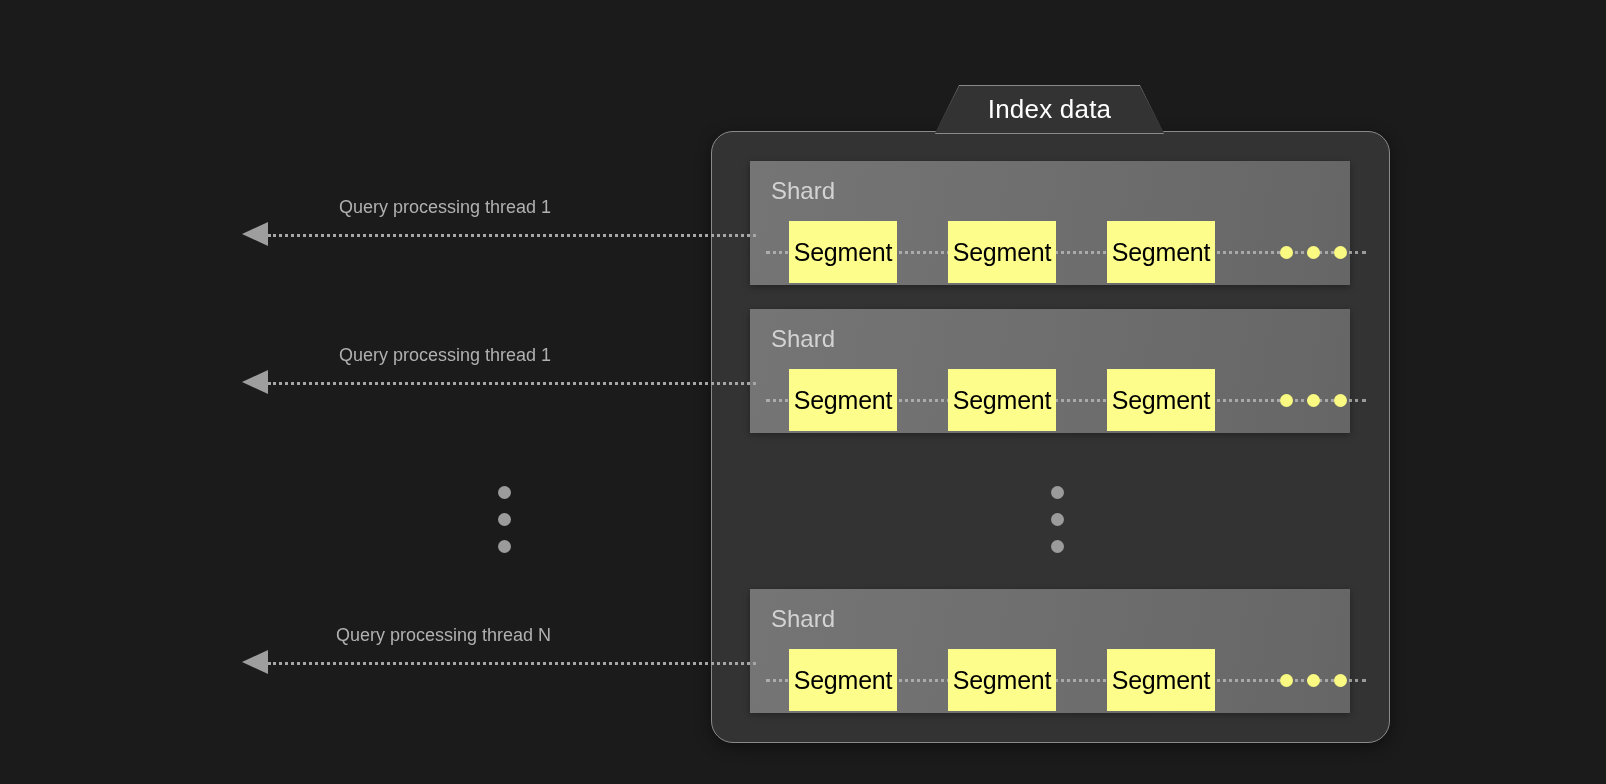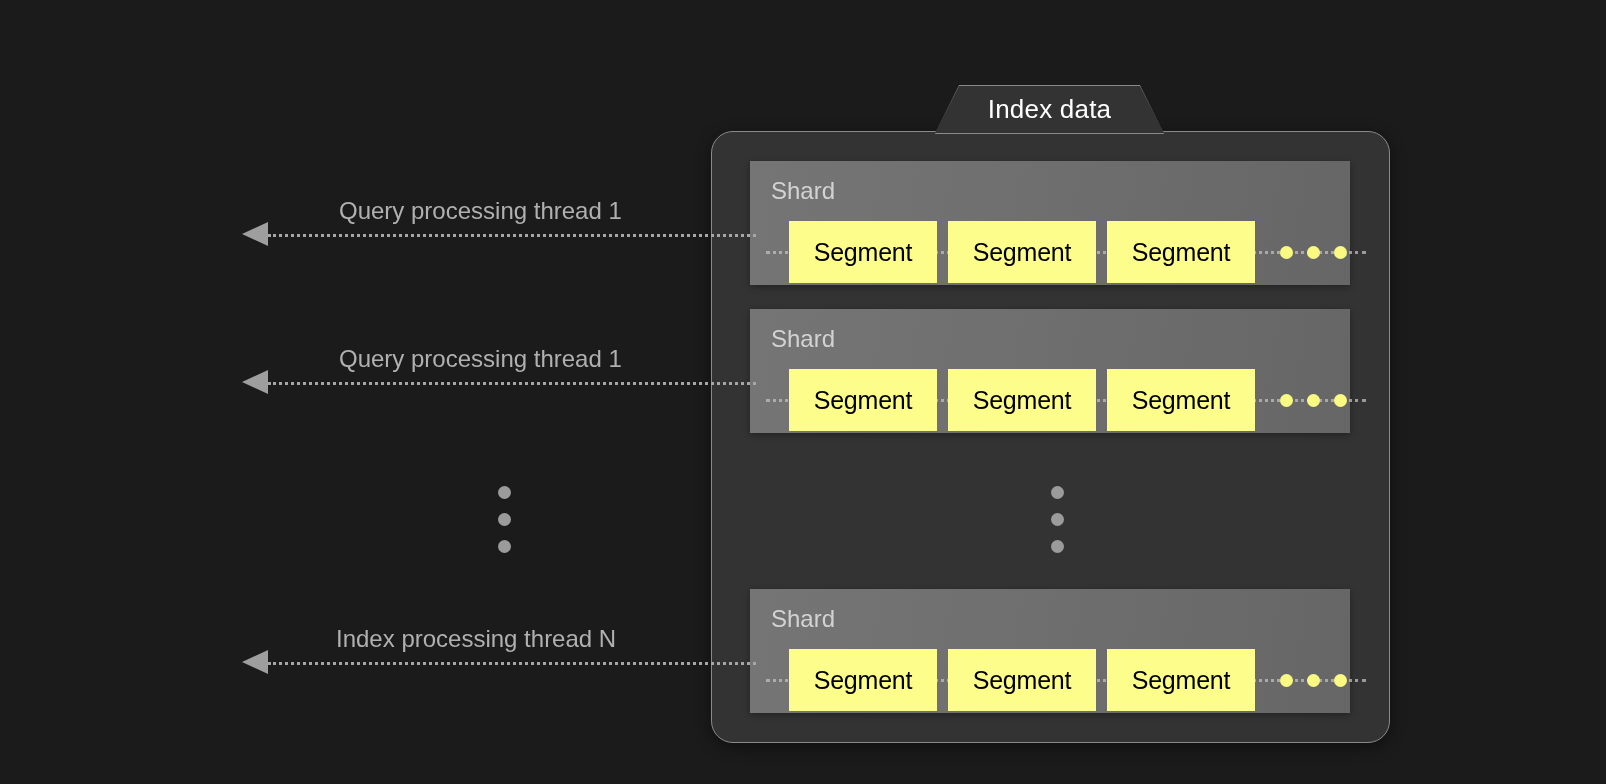--- a/index.html
+++ b/index.html
@@ -93,21 +93,21 @@
     top: 30px;
     width: 600px;
     height: 0;
     border-top: 3px dotted #c2c2c2;
     opacity: .72;
   }
 
   .segment {
     position: absolute;
     top: 0;
-    width: 148px;
+    width: 108px;
     height: 62px;
     background: #fdfd8c;
     color: #000000;
     font-size: 25px;
     line-height: 62px;
     text-align: center;
     letter-spacing: -.2px;
   }
   .seg-a { left: 23px; }
   .seg-b { left: 182px; }
@@ -137,21 +137,21 @@
     border-radius: 50%;
     background: #9b9b9b;
     margin-bottom: 14px;
   }
   #vdots-left  { left: 458px; top: 446px; }
   #vdots-inner { left: 1011px; top: 446px; }
 
   
   .thread-label {
     position: absolute;
-    font-size: 24px;
+    font-size: 18px;
     color: #b0b0b0;
     white-space: nowrap;
     text-align: right;
   }
   .thread-1-label { left: 307px; top: 165px; }
   .thread-2-label { left: 307px; top: 313px; }
   .thread-3-label { left: 304px; top: 593px; }
 
   .arrow-line {
     position: absolute;
@@ -239,17 +239,17 @@
   </div>
 
   <div class="thread-label thread-1-label">Query processing thread 1</div>
   <div class="arrow-line arrow-1"></div>
   <div class="arrow-head head-1"></div>
 
   <div class="thread-label thread-2-label">Query processing thread 1</div>
   <div class="arrow-line arrow-2"></div>
   <div class="arrow-head head-2"></div>
 
-  <div class="thread-label thread-3-label">Index processing thread N</div>
+  <div class="thread-label thread-3-label">Query processing thread N</div>
   <div class="arrow-line arrow-3"></div>
   <div class="arrow-head head-3"></div>
 
 </div>
 
 </body></html>

